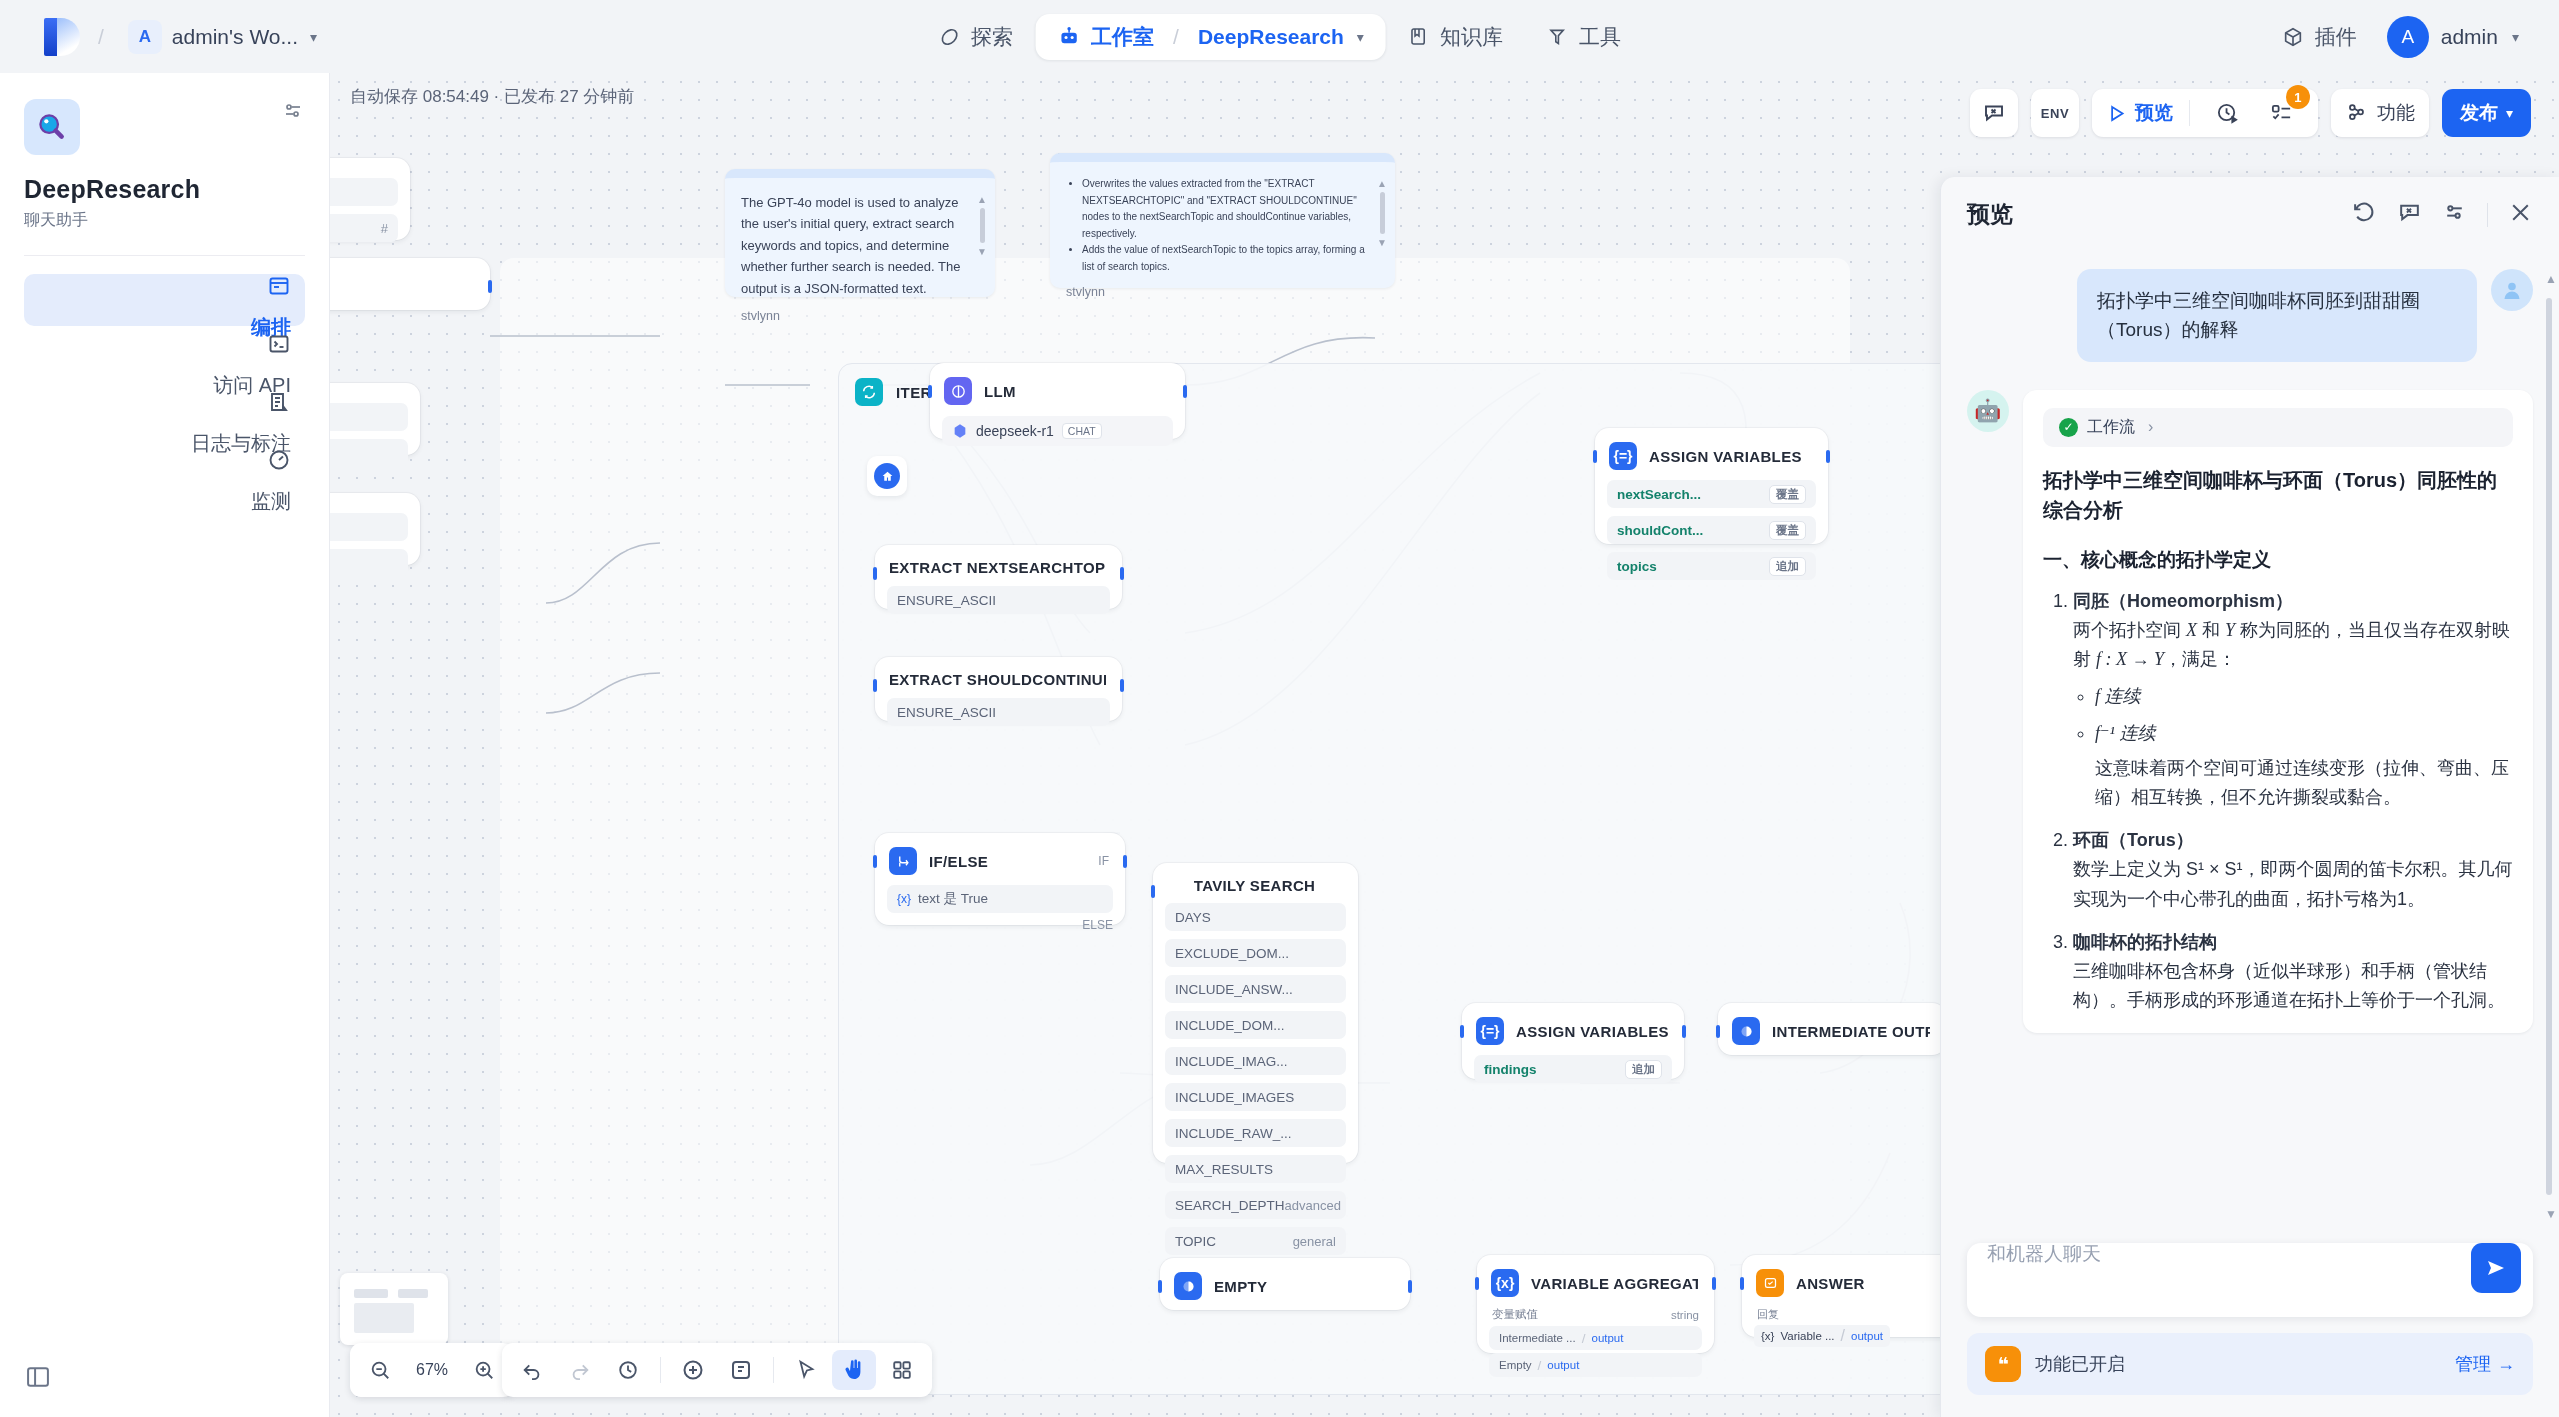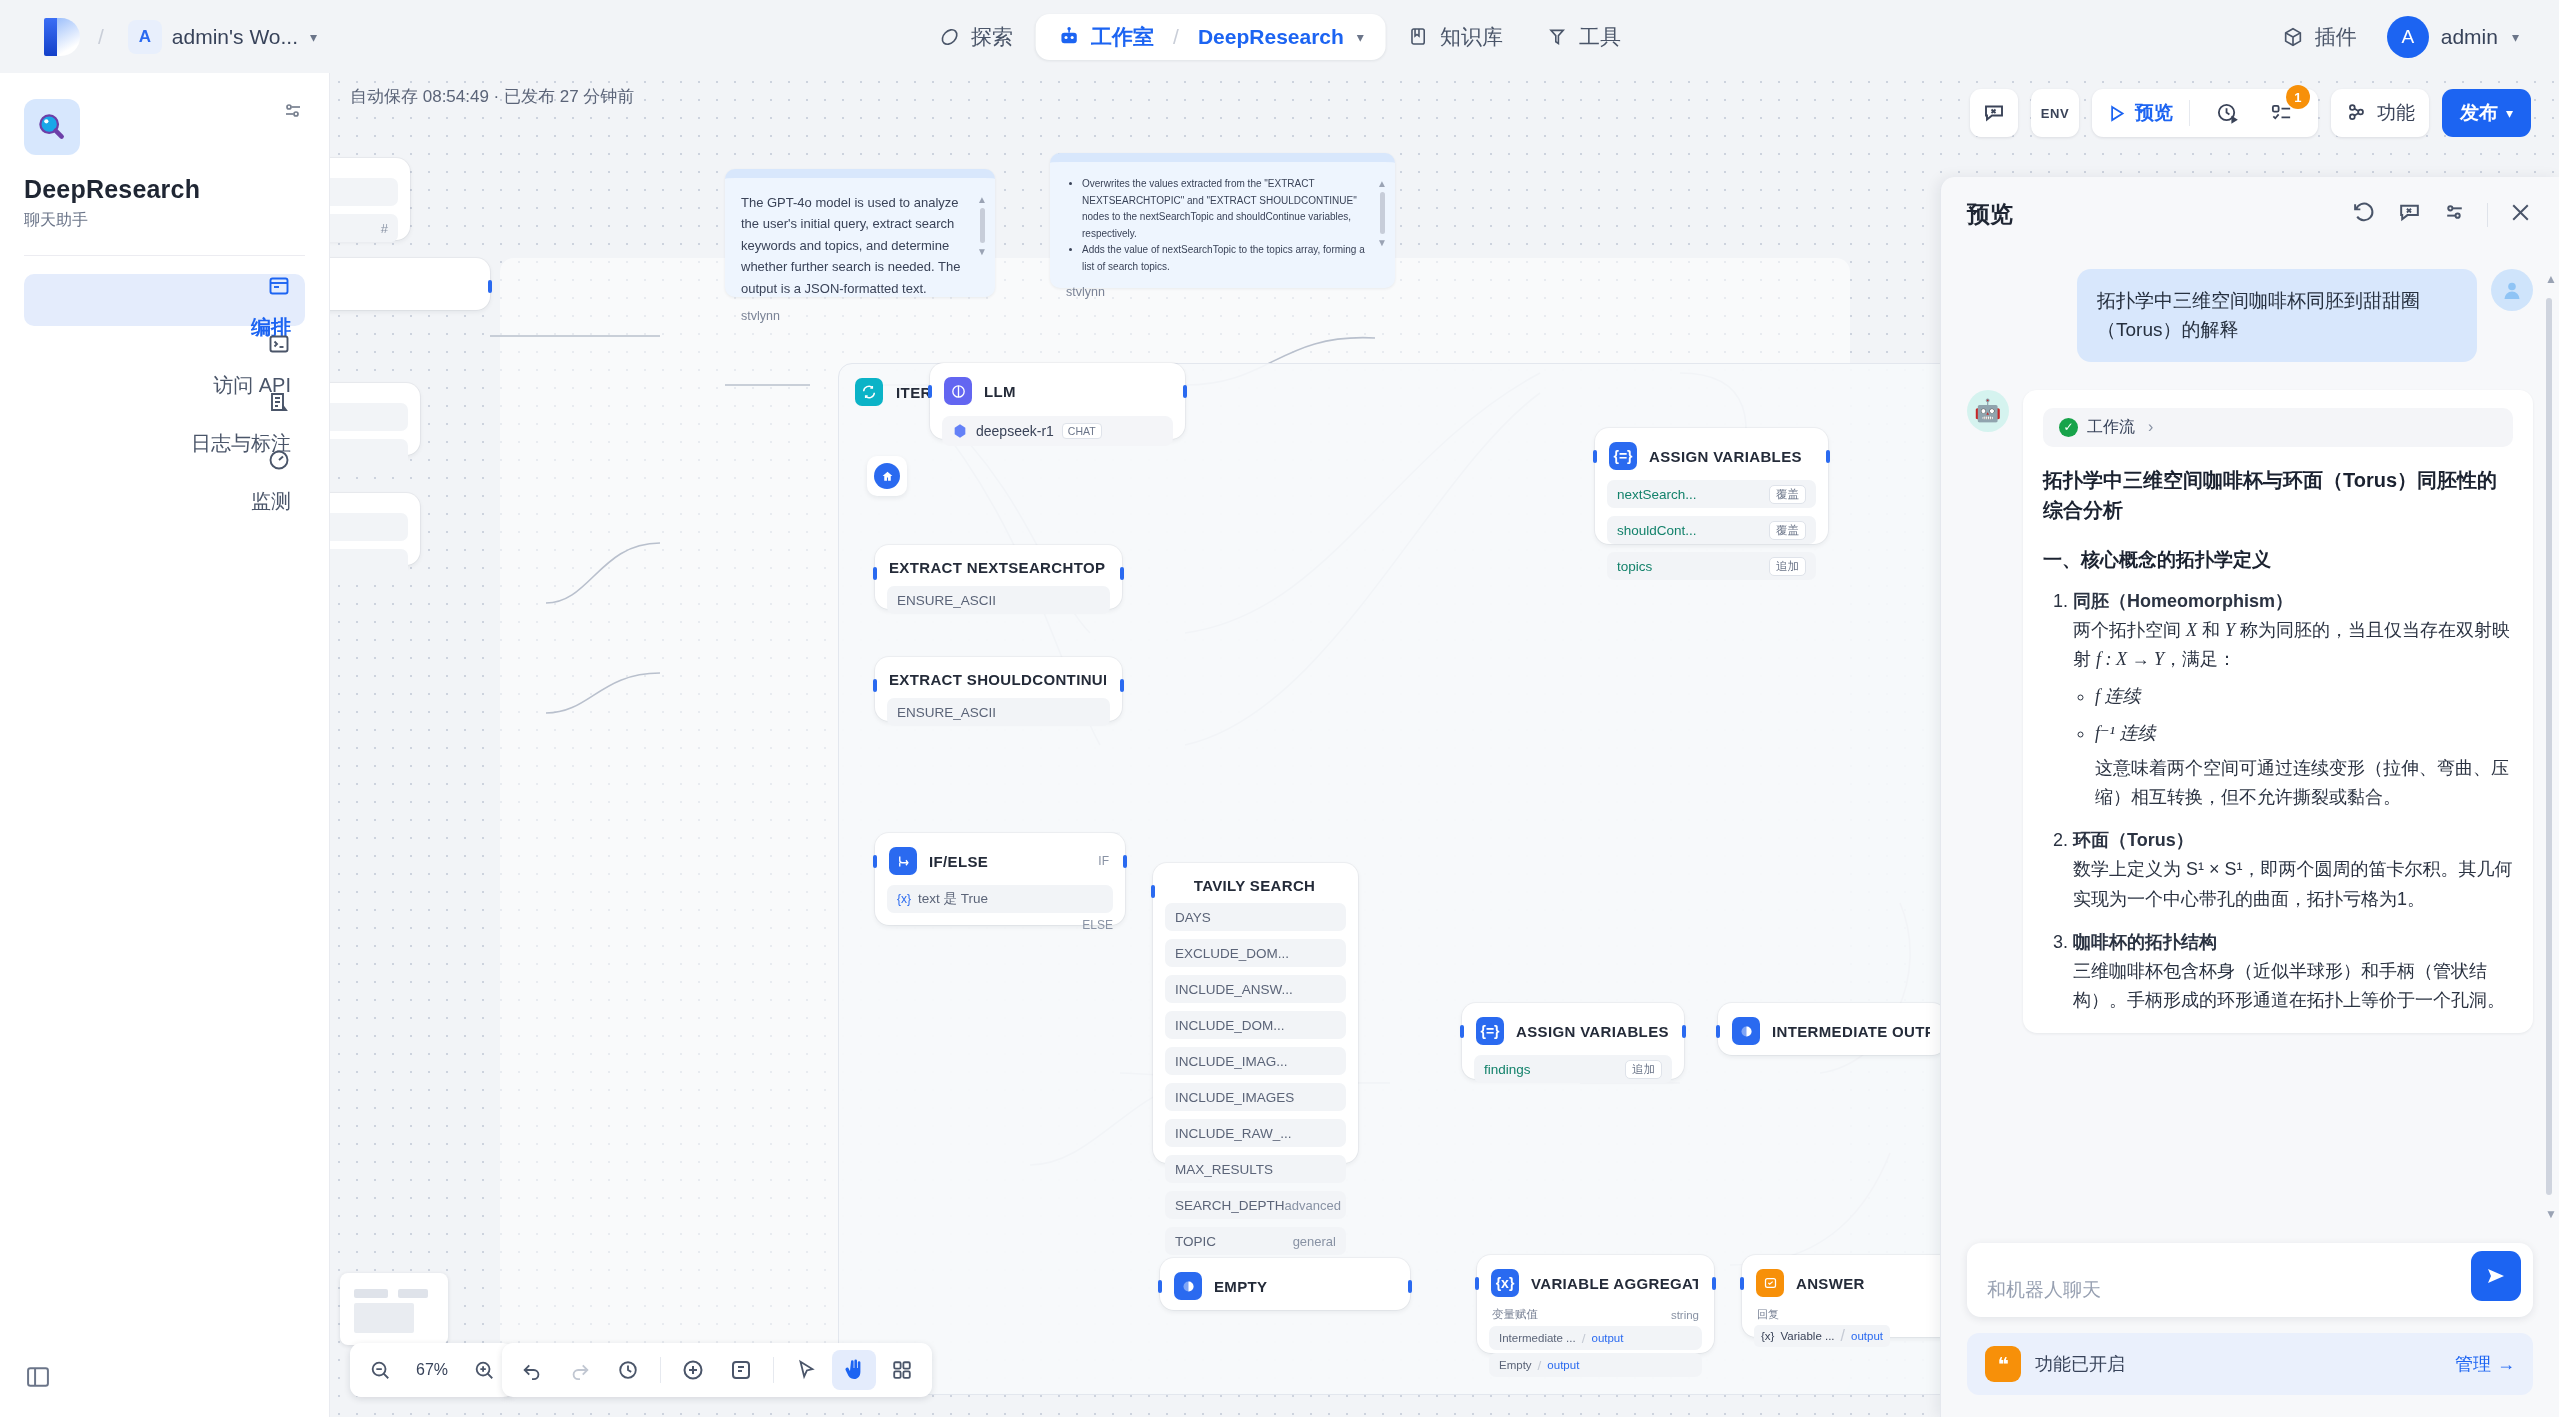--- a/index.html
+++ b/index.html
@@ -132,21 +132,21 @@
   .node-title {
     font-size: 15px; font-weight: 600; color: #242b39; letter-spacing: .35px;
     white-space: nowrap; overflow: hidden;
   }
   .pill {
     margin-top: 8px; background: #f2f4f7; border-radius: 7px;
     height: 28px; display: flex; align-items: center; justify-content: space-between;
     padding: 0 10px; font-size: 13.5px; color: #5b6478;
   }
   .pill .val { color: #8892a4; font-size: 13px; }
-  .pill.var { color: #13826b; font-weight: 400; }
+  .pill.var { color: #13826b; font-weight: 700; }
   .tagbtn {
     background: #fff; border: 1px solid #dfe3ea; border-radius: 5px;
     font-size: 11.5px; color: #6b7589; padding: 1px 6px;
   }
   .model-pill {
     margin-top: 9px; background: #f4f5f8; border-radius: 8px; height: 30px;
     display: flex; align-items: center; gap: 8px; padding: 0 10px;
     font-size: 14px; color: #3a4358;
   }
   .chat-tag {
@@ -300,21 +300,21 @@
   .pv-scroll {
     position: absolute; right: 6px; top: 95px; bottom: 196px; width: 8px;
   }
   .pv-scroll .tr { position: absolute; top: 26px; bottom: 26px; left: 1px; width: 6px; background: #cfd4de; border-radius: 4px; }
   .pv-scroll .up, .pv-scroll .dn { position: absolute; left: 0; color: #9aa3b4; font-size: 12px; }
   .pv-scroll .up { top: 0; } .pv-scroll .dn { bottom: 0; }
 
   .composer {
     position: absolute; left: 26px; right: 26px; bottom: 100px;
     background: #fff; border-radius: 14px; box-shadow: 0 2px 8px rgba(16,24,40,.09);
-    height: 74px; display: flex; align-items: flex-end; padding: 0 12px 16px 20px;
+    height: 74px; display: flex; align-items: flex-start; padding: 0 12px 0 20px;
   }
   .composer input {
     flex: 1; border: none; outline: none; font-size: 19px; color: #2b3342;
     font-family: "Liberation Sans", sans-serif; background: transparent;
   }
   .composer input::placeholder { color: #98a1b2; }
   .send-btn {
     width: 50px; height: 50px; border-radius: 11px; background: #1c64f2;
     display: flex; align-items: center; justify-content: center; color: #fff;
     font-size: 22px; cursor: pointer;

